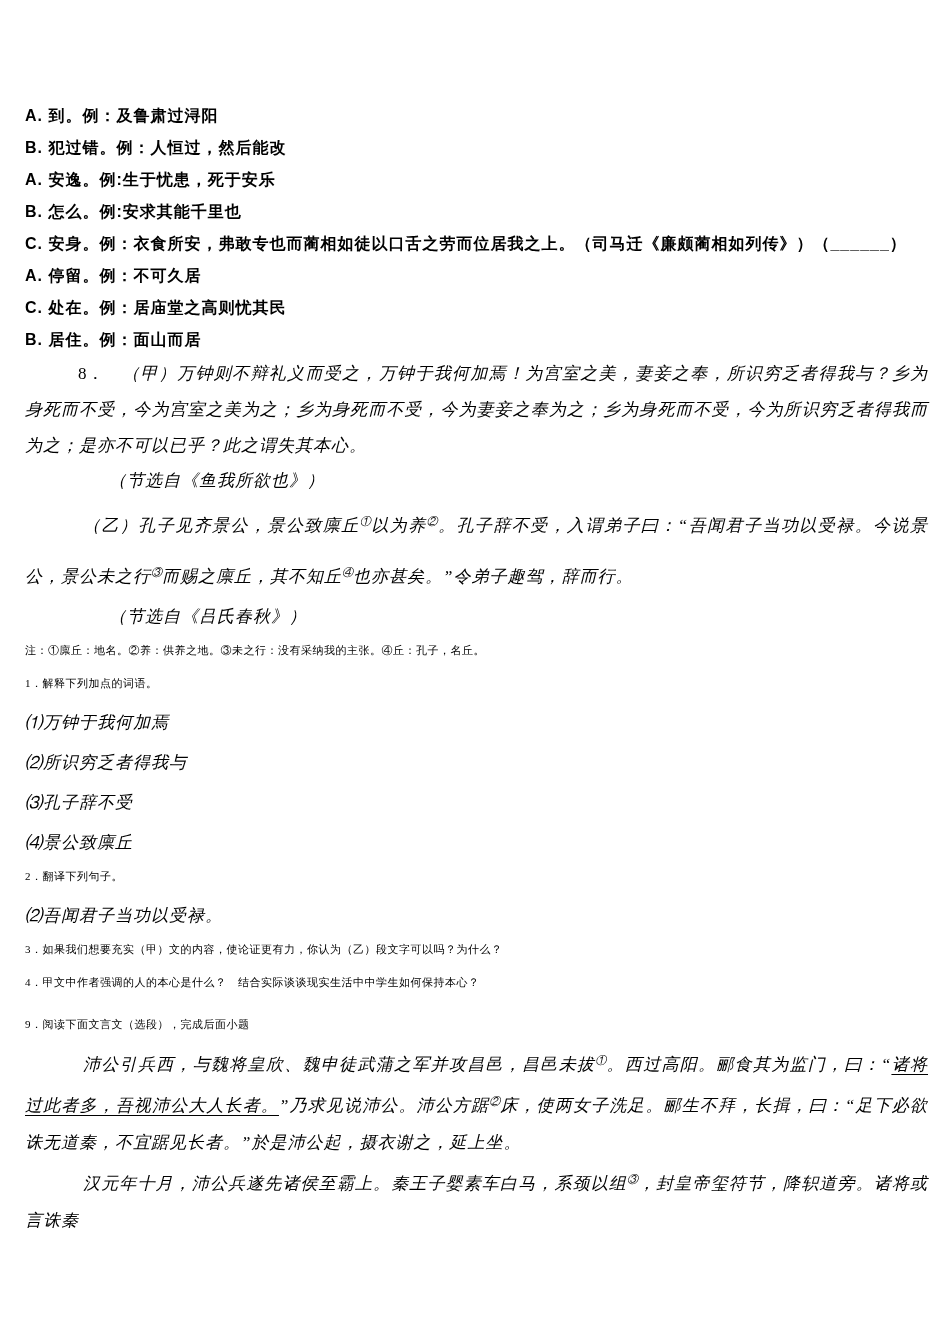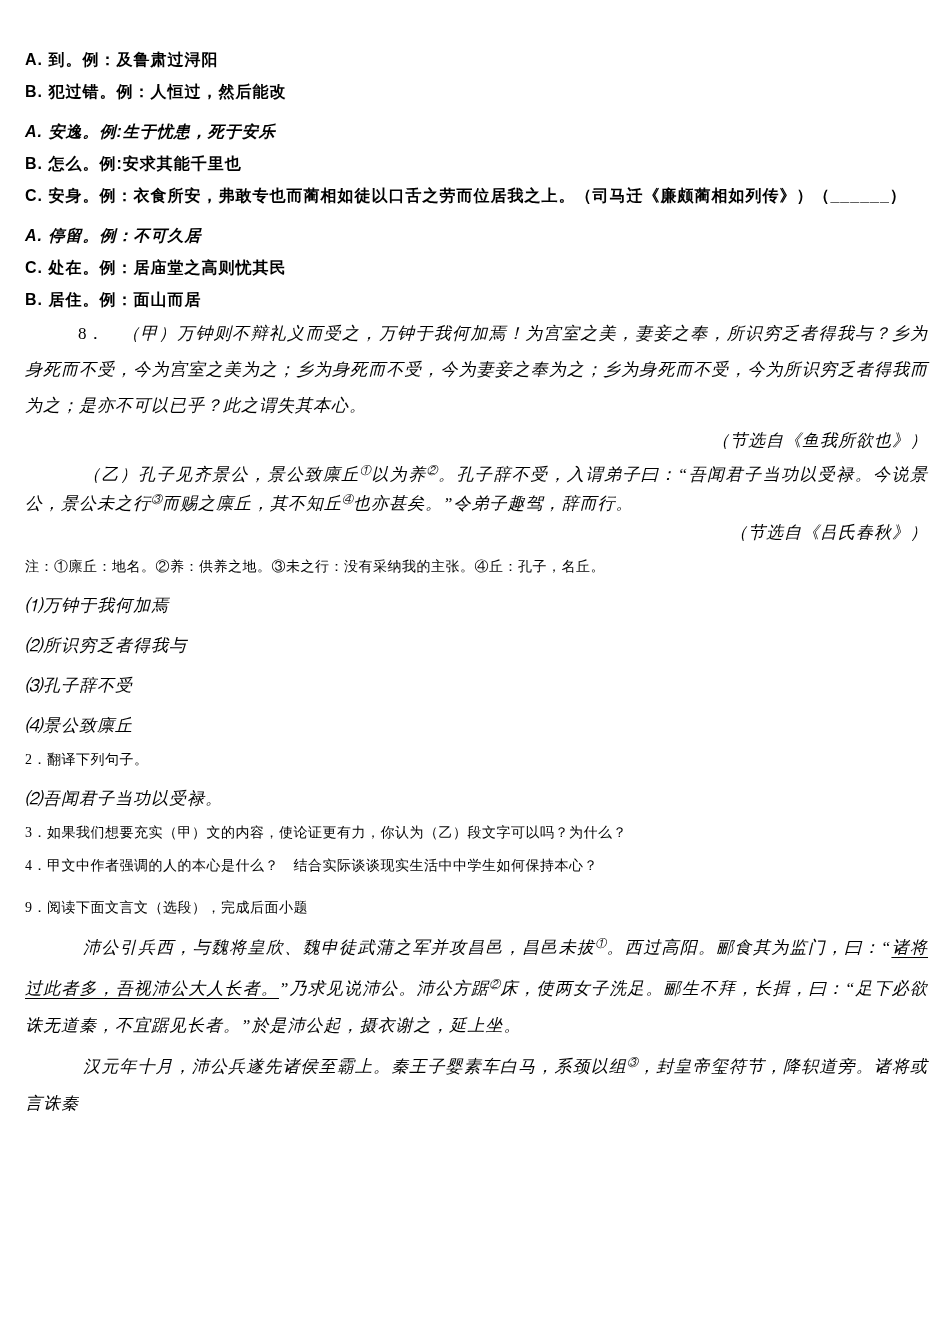--- a/index.html
+++ b/index.html
@@ -3,59 +3,58 @@
 <meta charset="utf-8">
 <title>语文试卷页</title>
 <style>
   html,body{margin:0;padding:0;background:#ffffff;}
   .page{
     position:relative;
     width:950px;height:1344px;
     background:#ffffff;
     color:#000000;
     box-sizing:border-box;
-    padding:44px 22px 0 25px;
+    padding:100px 22px 0 25px;
     overflow:hidden;
     font-family:"Liberation Serif","DejaVu Serif",serif;
   }
   p{margin:0;}
   
   .opt{
     font-family:"Liberation Sans","DejaVu Sans",sans-serif;
     font-weight:bold;
     font-size:16px;
     line-height:32px;
     letter-spacing:1px;
     white-space:nowrap;
   }
-  .gstart{margin-top:8px;font-style:italic;}
+  .gstart{}
   
   .kai{
     font-family:"Liberation Serif","DejaVu Serif",serif;
     font-style:italic;
     font-size:17px;
     letter-spacing:1px;
   }
   .passage{
     line-height:36px;
     text-align:justify;
   }
   .p8{text-indent:53px;}
   .p9{text-indent:58px;line-height:37px;}
   .source{
     line-height:34px;
     margin-left:84px;
-    text-align:right;
   }
-  .yi{text-indent:58px;line-height:24px;text-align:justify;}
+  .yi{text-indent:58px;line-height:46px;text-align:justify;}
   
   .song{
     font-family:"Liberation Serif","DejaVu Serif",serif;
     font-style:normal;
-    font-size:14px;
+    font-size:11px;
     line-height:33px;
     letter-spacing:0.5px;
   }
   .item{line-height:34px;margin-top:6px;}
   .q9label{margin-top:8px;line-height:35px;}
   .num{
     font-style:normal;
     margin-right:18px;
     letter-spacing:0;
   }
@@ -86,20 +85,21 @@
   <p class="kai passage p8"><span class="num">8．</span><span>（甲）万钟则不辩礼义而受之，万钟于我何加焉！为宫室之美，妻妾之奉，所识穷乏者得我与？乡为身死而不受，今为宫室之美为之；乡为身死而不受，今为妻妾之奉为之；乡为身死而不受，今为所识穷乏者得我而为之；是亦不可以已乎？此之谓失其本心。</span></p>
 
   <p class="kai source">（节选自《鱼我所欲也》）</p>
 
   <p class="kai yi"><span>（乙）孔子见齐景公，景公致廪丘</span><span class="sup">①</span><span>以为养</span><span class="sup">②</span><span>。孔子辞不受，入谓弟子曰：“吾闻君子当功以受禄。今说景公，景公未之行</span><span class="sup">③</span><span>而赐之廪丘，其不知丘</span><span class="sup">④</span><span>也亦甚矣。”令弟子趣驾，辞而行。</span></p>
 
   <p class="kai source">（节选自《吕氏春秋》）</p>
 
   <p class="song">注：①廪丘：地名。②养：供养之地。③未之行：没有采纳我的主张。④丘：孔子，名丘。</p>
 
+  <p class="song">1．解释下列加点的词语。</p>
   <p class="kai item">⑴万钟于我何加焉</p>
   <p class="kai item">⑵所识穷乏者得我与</p>
   <p class="kai item">⑶孔子辞不受</p>
   <p class="kai item">⑷景公致廪丘</p>
 
   <p class="song">2．翻译下列句子。</p>
   <p class="kai item">⑵吾闻君子当功以受禄。</p>
 
   <p class="song">3．如果我们想要充实（甲）文的内容，使论证更有力，你认为（乙）段文字可以吗？为什么？</p>
   <p class="song">4．甲文中作者强调的人的本心是什么？　结合实际谈谈现实生活中中学生如何保持本心？</p>

